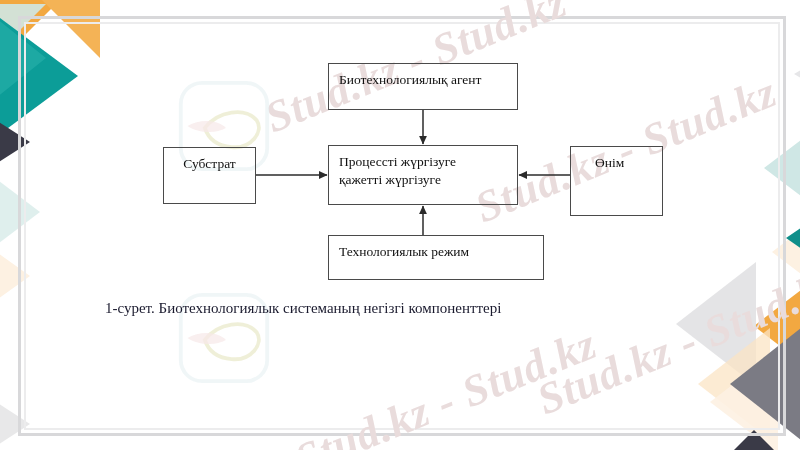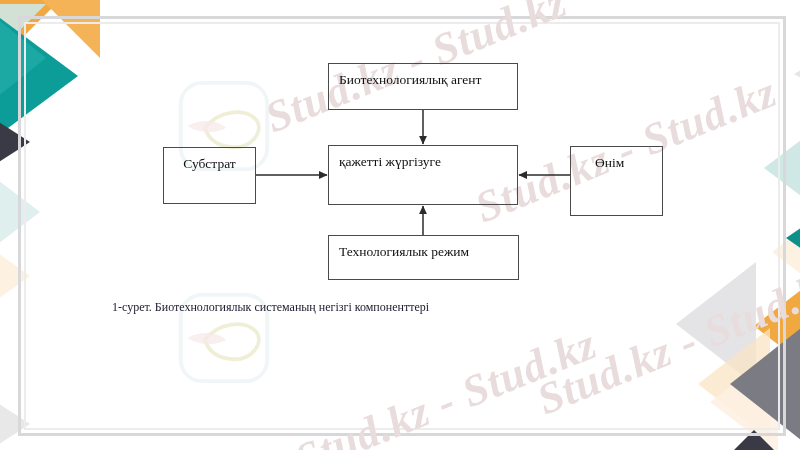--- a/index.html
+++ b/index.html
@@ -62,23 +62,23 @@
     box-sizing:border-box;
     font-family:Liberation Serif, serif;
     font-size:13.5px;
     color:#101010;
     line-height:1.35;
     padding:7px 10px 0 10px;
   }
   .node span{display:block;}
   .caption{
     position:absolute;
-    left:112px;top:300px;
+    left:105px;top:300px;
     font-family:"Liberation Serif", serif;
-    font-size:12px;
+    font-size:15px;
     color:#1a1a2e;
     white-space:nowrap;
   }
   svg.arrows{position:absolute;left:0;top:0;width:800px;height:450px;overflow:visible;}
 </style>
 </head>
 <body>
 
 <div class="slide">
 
@@ -185,27 +185,28 @@
 
     <div class="node" style="left:328px;top:63px;width:190px;height:47px;">
       <span>Биотехнологиялық агент</span>
     </div>
 
     <div class="node" style="left:163px;top:147px;width:93px;height:57px;text-align:center;">
       <span>Субстрат</span>
     </div>
 
     <div class="node" style="left:328px;top:145px;width:190px;height:60px;">
+      <span>Процессті жүргізуге</span>
       <span>қажетті жүргізуге</span>
     </div>
 
     <div class="node" style="left:570px;top:146px;width:93px;height:70px;padding-left:24px;">
       <span>Өнім</span>
     </div>
 
-    <div class="node" style="left:328px;top:235px;width:191px;height:45px;">
+    <div class="node" style="left:328px;top:235px;width:216px;height:45px;">
       <span>Технологиялык режим</span>
     </div>
 
     <div class="caption">1-сурет. Биотехнологиялык системаның негізгі компоненттері</div>
   </div>
 
 </div>
 
 </body></html>

